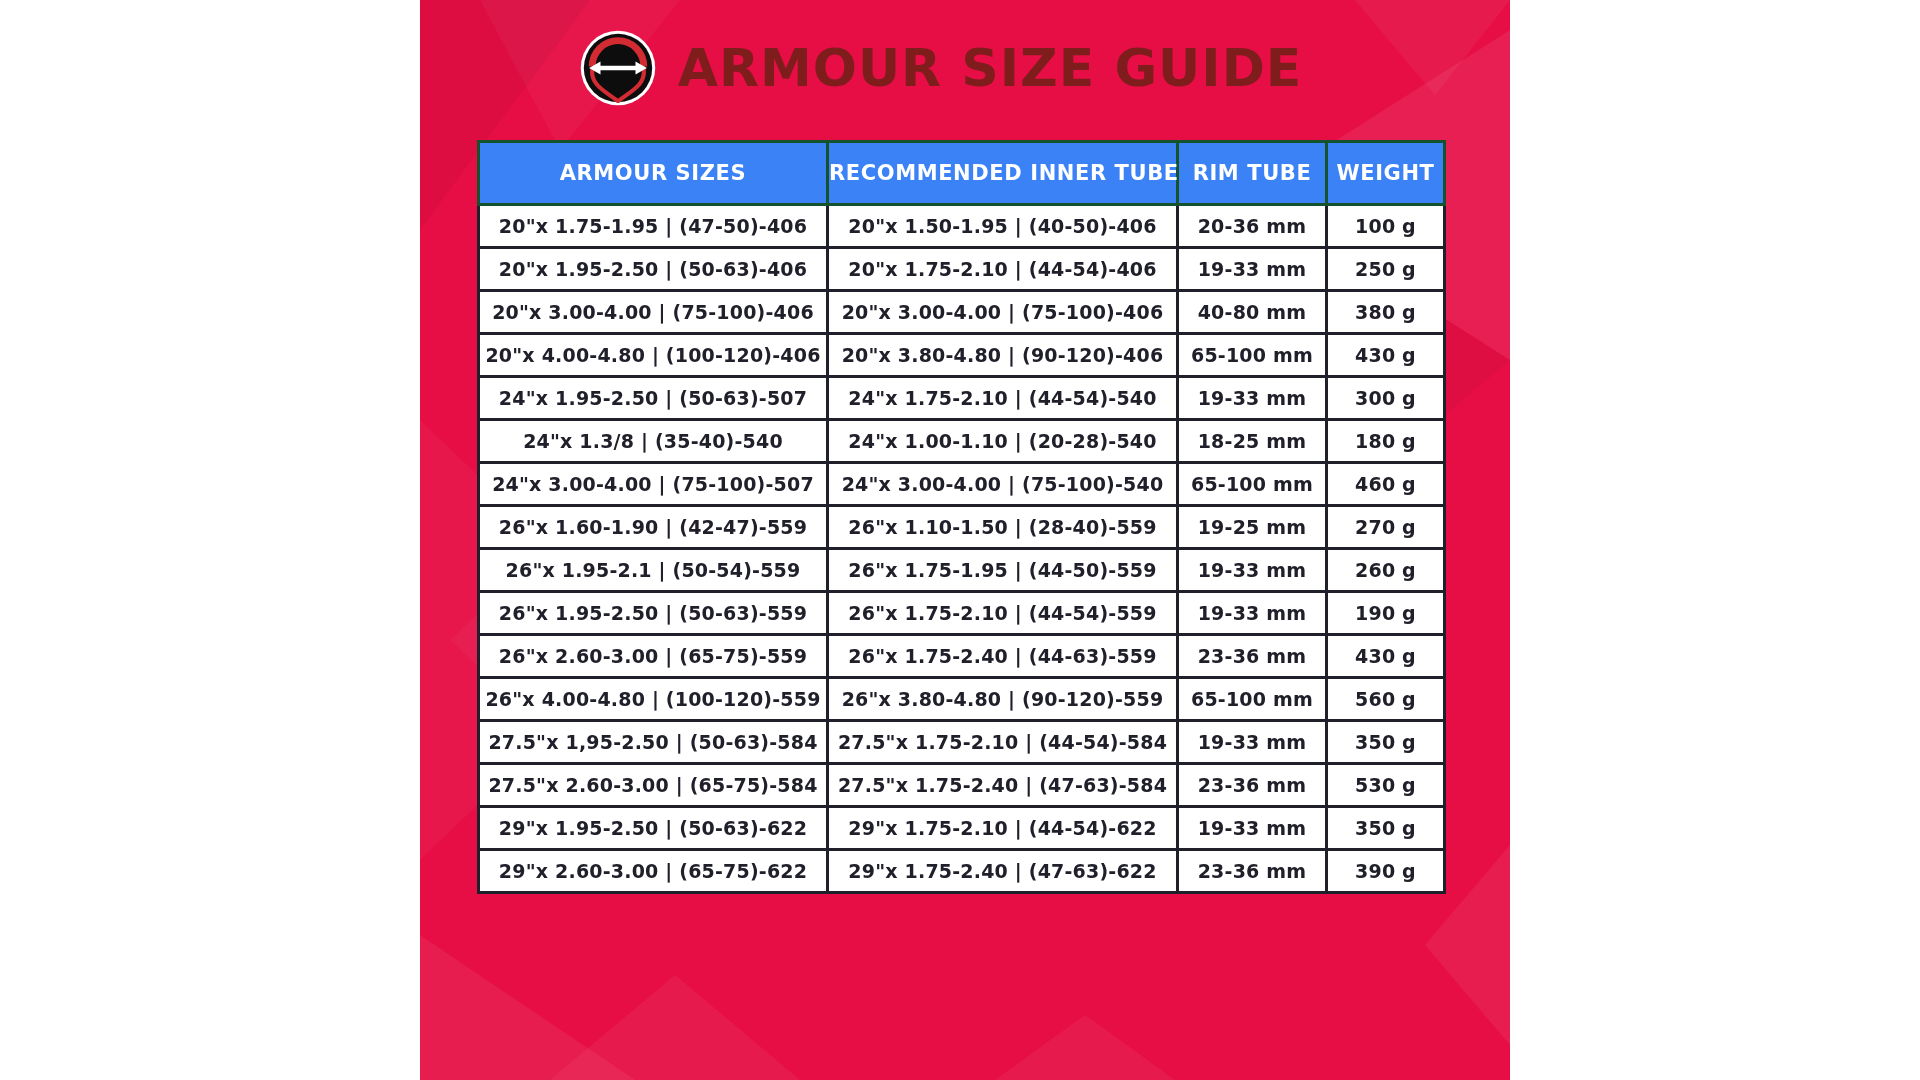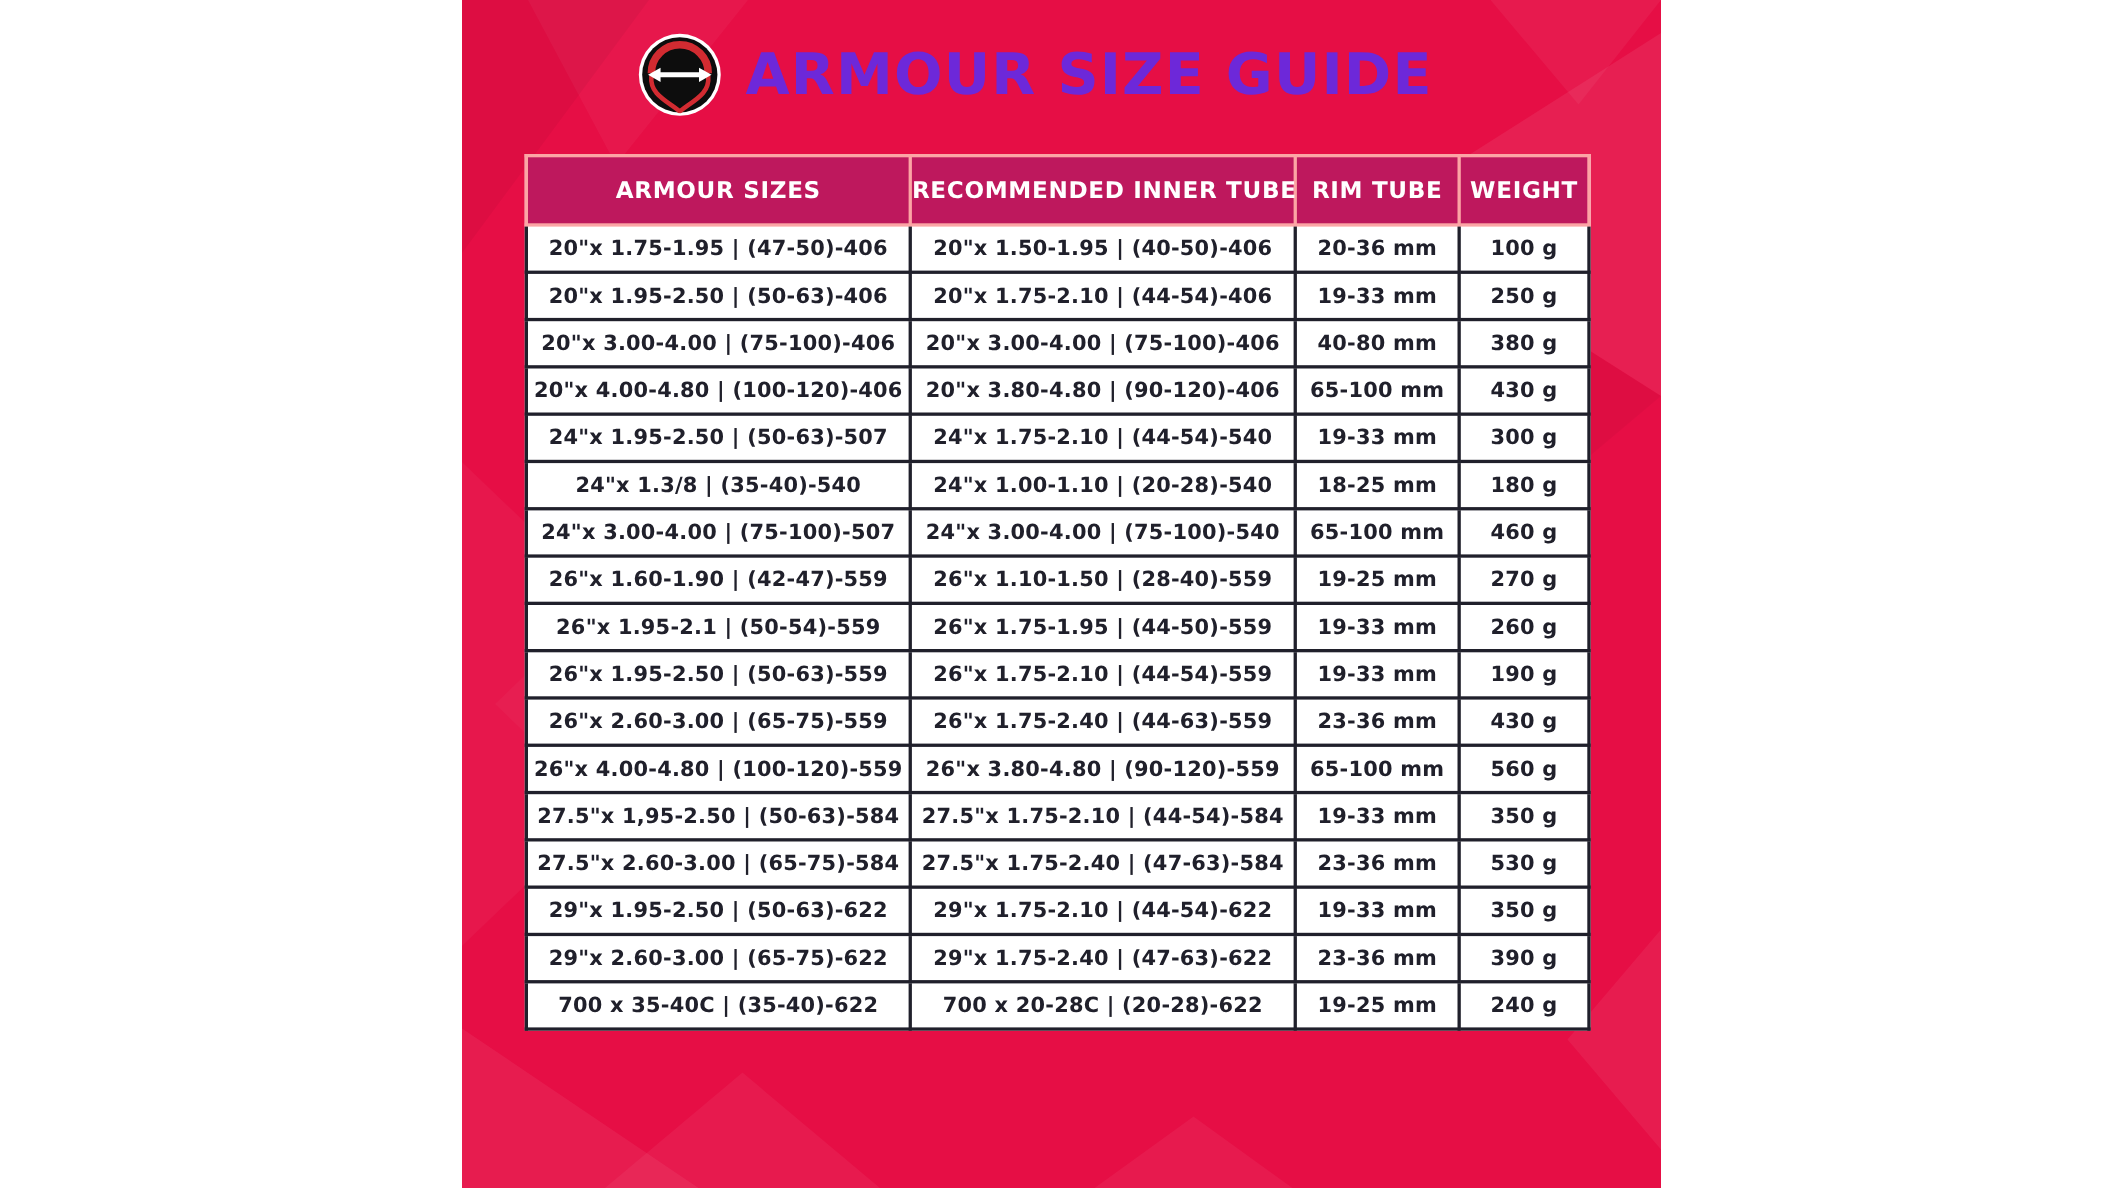--- a/index.html
+++ b/index.html
@@ -13,30 +13,30 @@
     background:#E60E45;overflow:hidden;
   }
   .pattern{position:absolute;left:0;top:0;width:100%;height:100%;}
   .brand{
     position:absolute;left:420px;top:26px;width:1090px;height:84px;
     display:flex;align-items:center;justify-content:center;gap:22px;
     transform:translateX(-24px);
   }
   .logo{width:76px;height:76px;flex:0 0 auto;}
   .title{
-    margin:0;color:#6d28d9;font-size:52px;font-weight:bold;
+    margin:0;color:#7f1d1d;font-size:52px;font-weight:bold;
     letter-spacing:1px;white-space:nowrap;
   }
   table.size-table{
     position:absolute;left:477px;top:140px;width:966px;
     border-collapse:collapse;table-layout:fixed;background:#ffffff;
   }
   table.size-table th{
-    background:#be185d;color:#ffffff;font-size:21px;font-weight:bold;
-    letter-spacing:.6px;height:60px;border:3px solid #fca5a5;
+    background:#3b82f6;color:#ffffff;font-size:21px;font-weight:bold;
+    letter-spacing:.6px;height:60px;border:3px solid #14532d;
     text-align:center;padding:0;white-space:nowrap;
   }
   table.size-table td{
     background:#ffffff;color:#20202B;font-size:19px;font-weight:bold;
     height:40px;border:3px solid #20202B;text-align:center;padding:0;
     white-space:nowrap;letter-spacing:.2px;
   }
 </style>
 </head>
 <body>
@@ -178,22 +178,16 @@
           <td>29"x 1.75-2.10 | (44-54)-622</td>
           <td>19-33 mm</td>
           <td>350 g</td>
         </tr>
         <tr>
           <td>29"x 2.60-3.00 | (65-75)-622</td>
           <td>29"x 1.75-2.40 | (47-63)-622</td>
           <td>23-36 mm</td>
           <td>390 g</td>
         </tr>
-        <tr>
-          <td>700 x 35-40C | (35-40)-622</td>
-          <td>700 x 20-28C | (20-28)-622</td>
-          <td>19-25 mm</td>
-          <td>240 g</td>
-        </tr>
       </tbody>
   </table>
 
 </div>
 
 </body></html>

